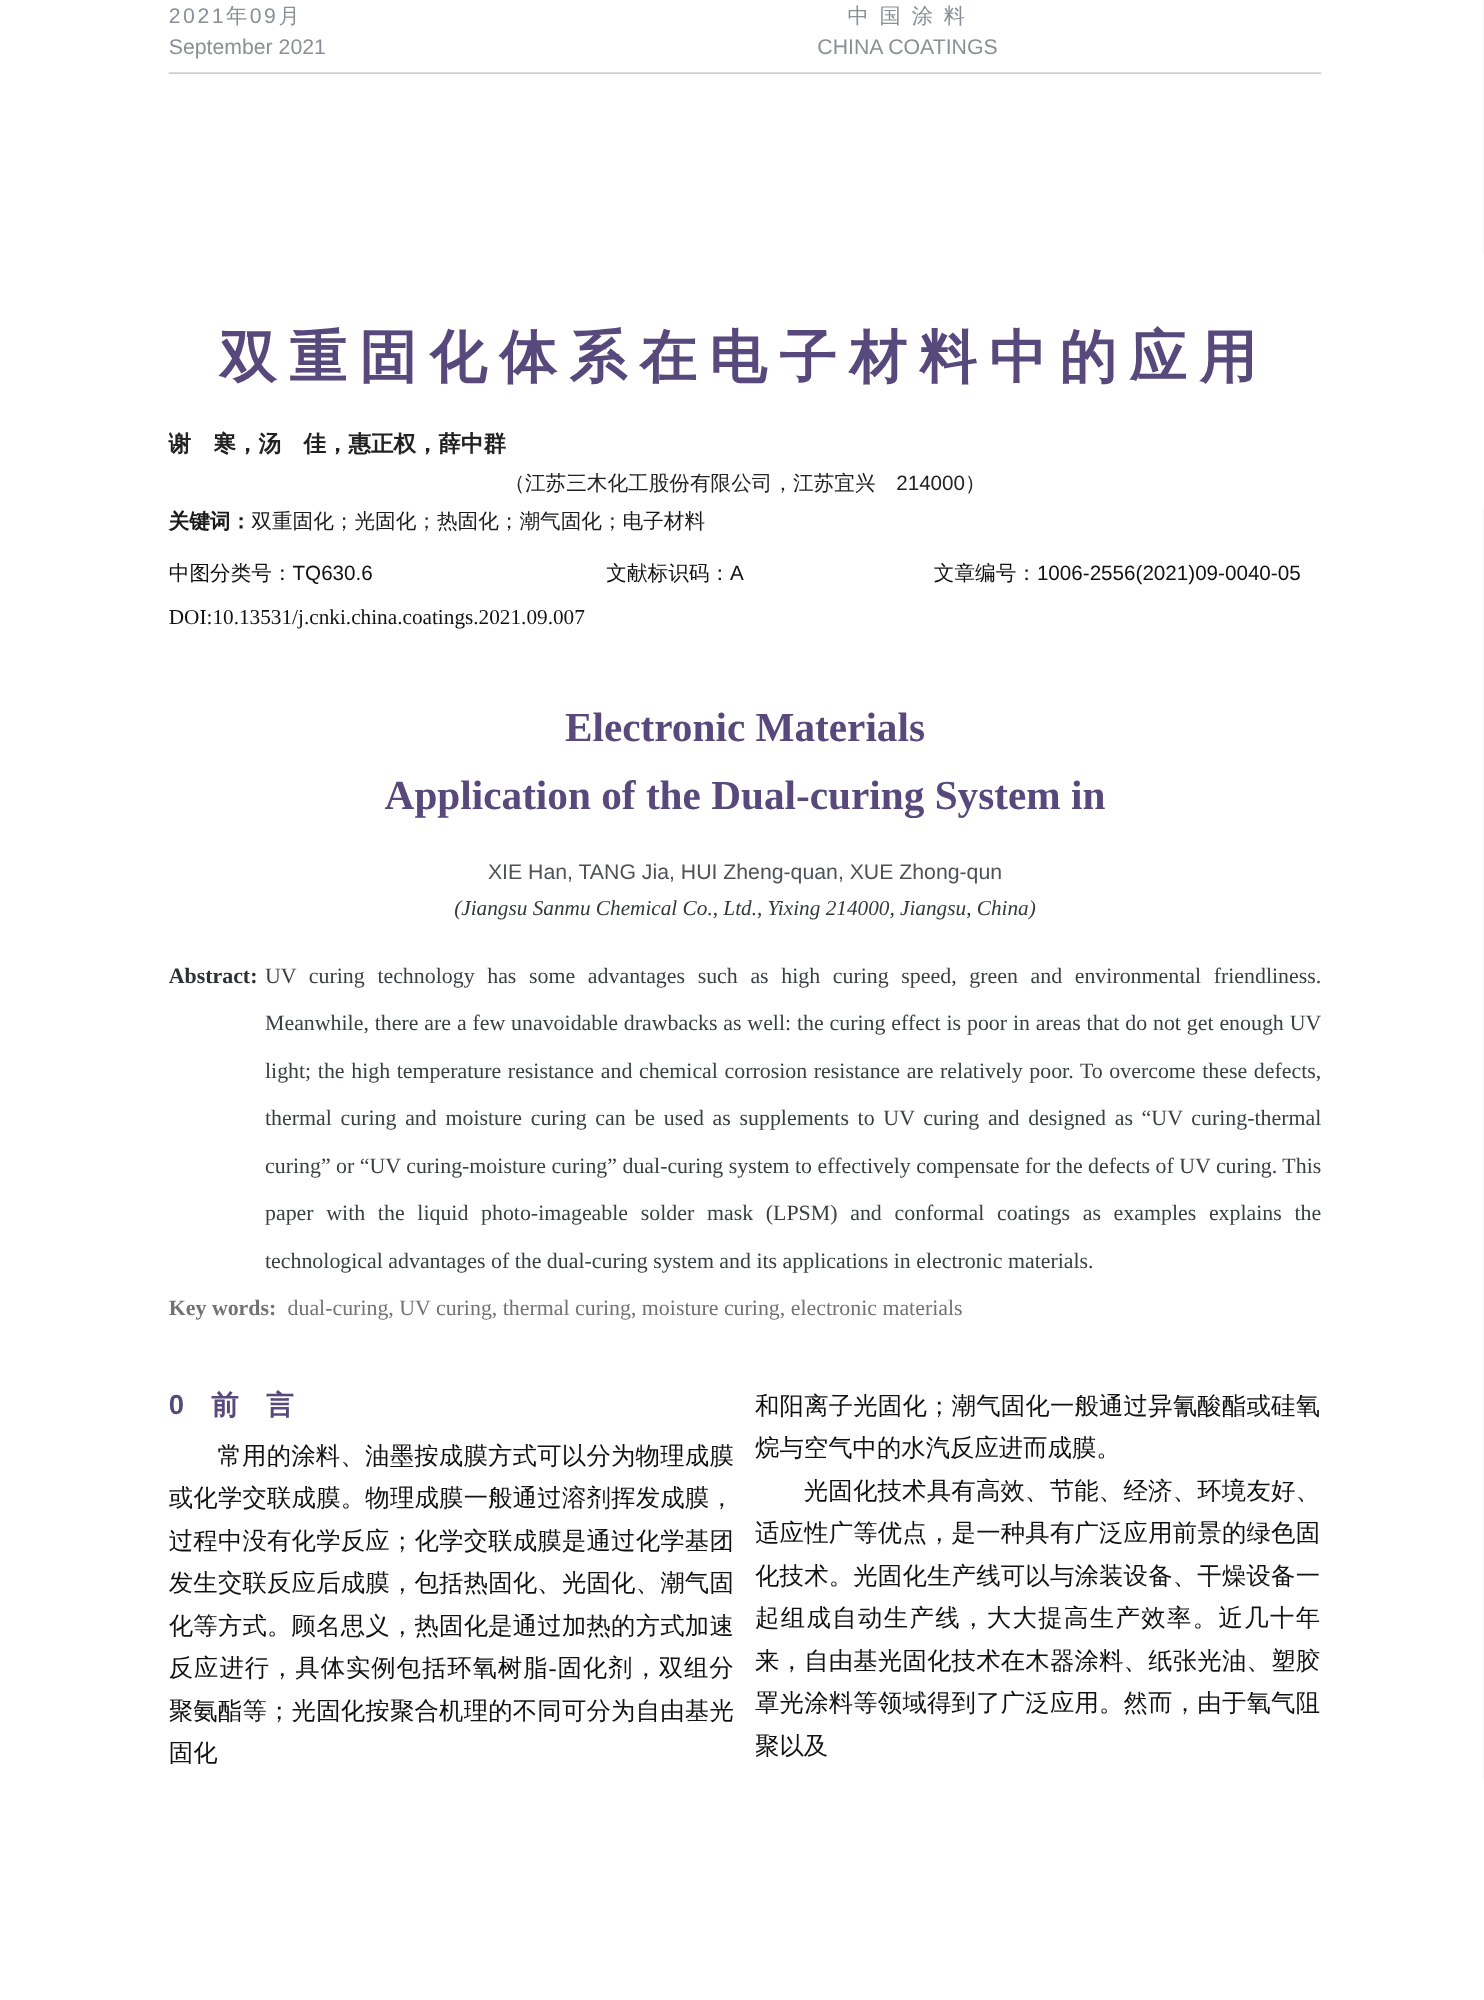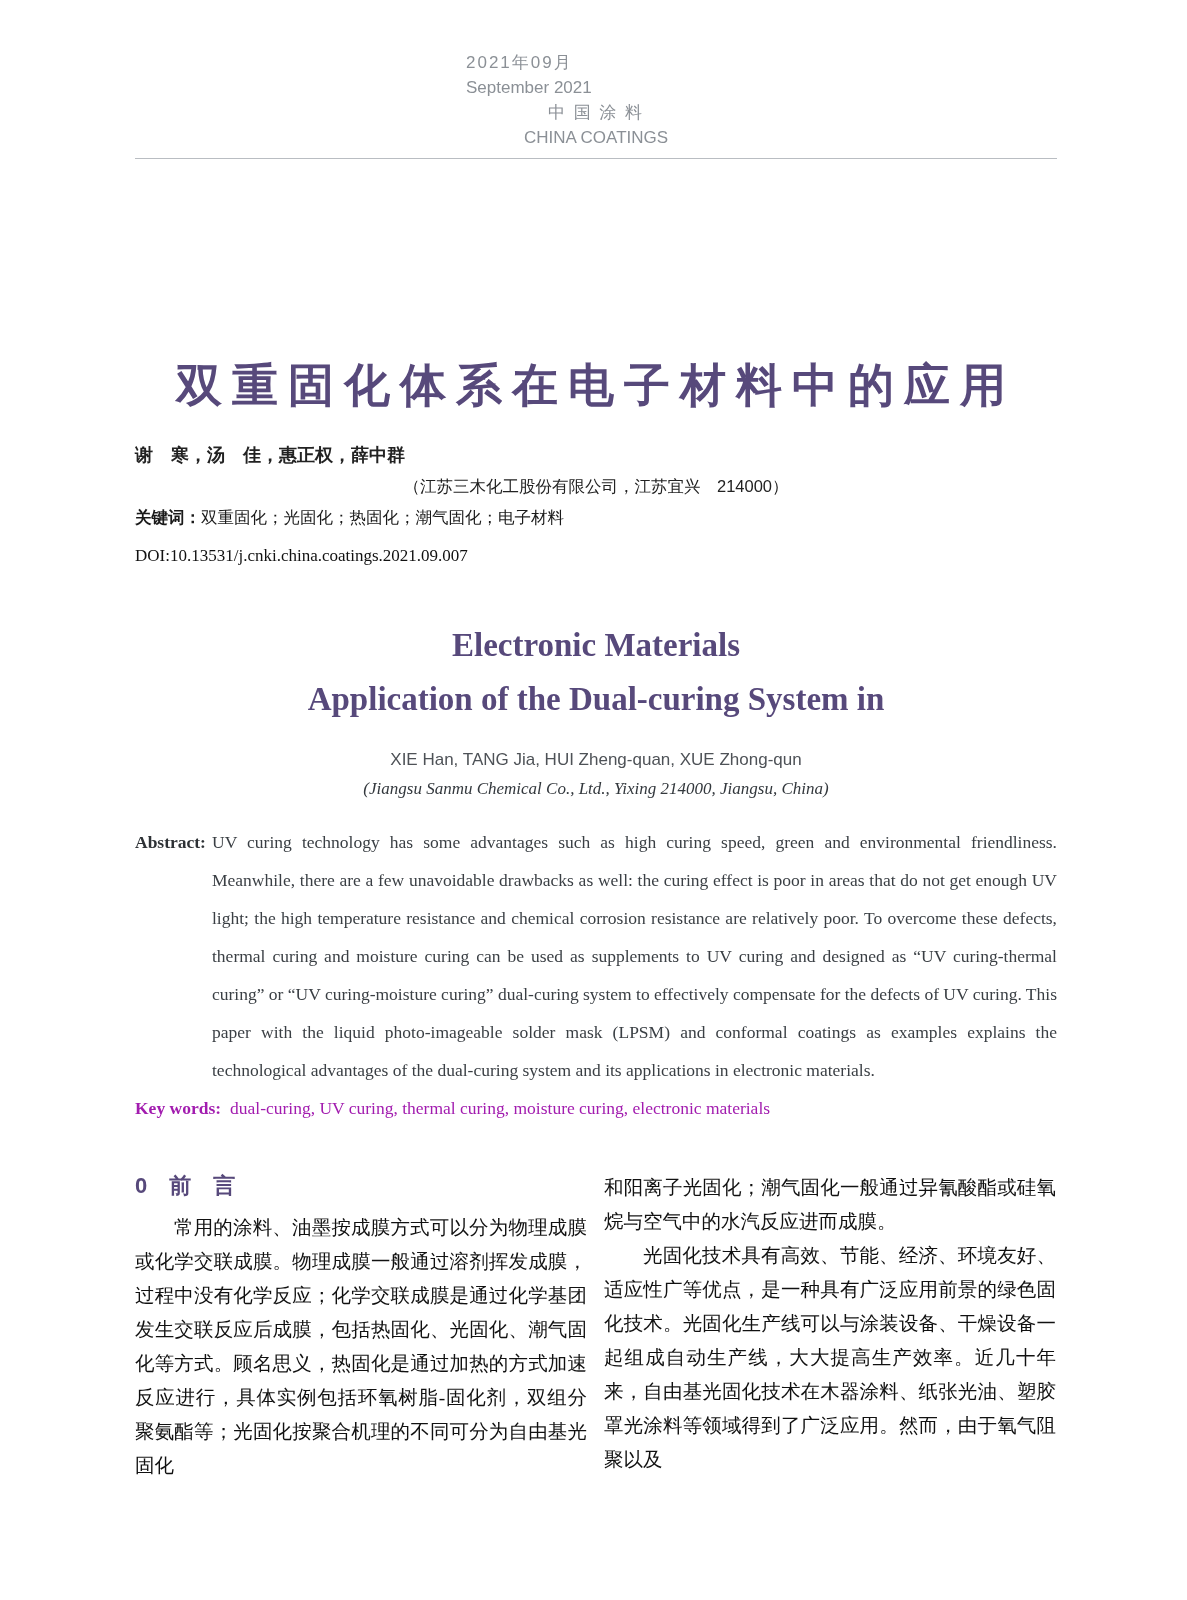--- a/index.html
+++ b/index.html
@@ -11,28 +11,26 @@
     margin: 0 auto;
     background: #ffffff;
     overflow: hidden;
     font-family: "Liberation Sans", sans-serif;
     color: #1a1a1a;
   }
   .content { padding: 0 130px 0 135px; }
 
   
   .journal-header {
-    padding-top: 50px;
     display: flex;
     justify-content: space-between;
-    align-items: center;
+    align-items: flex-start;
     color: #8b9096;
     border-bottom: 1px solid #b9bdc2;
     padding-bottom: 8px;
-    flex-direction: column;
   }
   .jh-block { line-height: 25px; font-size: 17px; }
   .jh-left  { text-align: left;  width: 260px; }
   .jh-center{ text-align: center; flex: 1; }
   .jh-right { text-align: right; width: 260px; }
   .jh-zh { letter-spacing: 2px; }
 
   
   .title-zh {
     margin-top: 196px;
@@ -121,21 +119,21 @@
     padding-left: 77px;
     color: #3a3f44;
   }
   .abstract-en .hang-label { font-family: "Liberation Serif", serif; color: #2d3135; }
   .keywords-en {
     margin-top: 0px;
     font-family: "Liberation Serif", serif;
     font-size: 17.5px;
     line-height: 38px;
     padding-left: 95px;
-    color: #a21caf;
+    color: #737373;
   }
 
   
   .body-cols {
     margin-top: 44px;
     display: flex;
     gap: 17px;
   }
   .col { width: 452px; }
   .section-heading {
@@ -174,20 +172,25 @@
 
     <h1 class="title-zh">双重固化体系在电子材料中的应用</h1>
     <div class="authors-zh">谢　寒，汤　佳，惠正权，薛中群</div>
     <div class="affiliation-zh">（江苏三木化工股份有限公司，江苏宜兴　214000）</div>
 
 
     <div class="keywords-zh">
       <b>关键词：</b><span>双重固化；光固化；热固化；潮气固化；电子材料</span>
     </div>
 
+    <div class="meta-row">
+      <span class="m1">中图分类号：TQ630.6</span>
+      <span class="m2">文献标识码：A</span>
+      <span class="m3">文章编号：1006-2556(2021)09-0040-05</span>
+    </div>
     <div class="doi-line">DOI:10.13531/j.cnki.china.coatings.2021.09.007</div>
 
     <div class="title-en">
       <div>Electronic Materials</div>
       <div>Application of the Dual-curing System in</div>
     </div>
     <div class="authors-en">XIE Han, TANG Jia, HUI Zheng-quan, XUE Zhong-qun</div>
     <div class="affiliation-en">(Jiangsu Sanmu Chemical Co., Ltd., Yixing 214000, Jiangsu, China)</div>
 
     <div class="abstract-en hang">

